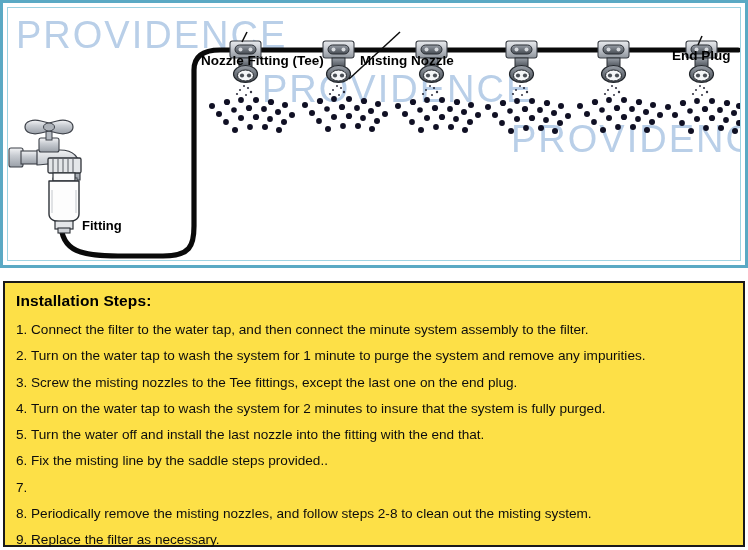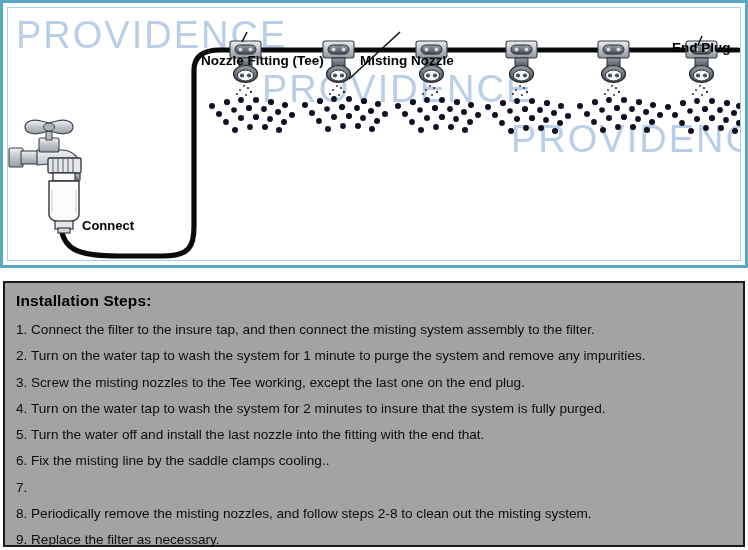--- a/index.html
+++ b/index.html
@@ -42,29 +42,29 @@
     position:absolute;
     font-family:"Liberation Sans", sans-serif;
     font-size:13.5px;
     font-weight:700;
     color:#000000;
     white-space:nowrap;
     margin-top:32px;
   }
   #lbl-tee{left:193px;top:13px;}
   #lbl-nozzle{left:352px;top:13px;text-align:center;}
-  #lbl-endplug{left:664px;top:0;}
+  #lbl-endplug{left:664px;top:8px;}
   #lbl-filter{left:74px;top:178px;font-size:13px;}
 
   
   #steps-panel{
     position:absolute;left:3px;top:281px;width:742px;height:266px;
     box-sizing:border-box;
     border:2px solid #1a1a1a;
-    background:#a3a3a3;
+    background:#fde047;
     padding:8px 0 0 9px;
   }
   #steps-title{
     font-size:15.5px;font-weight:700;color:#000;
     margin:1px 0 7px 2px;letter-spacing:0.1px;
   }
   .step-row{
     display:flex;
     font-size:13.6px;
     color:#0d0d0d;
@@ -416,50 +416,50 @@
         <g stroke="#0d0d0d" stroke-width="1.5" fill="none">
           <line x1="239" y1="24" x2="234" y2="34"></line>
           <line x1="392" y1="24" x2="341" y2="71"></line>
           <line x1="694" y1="28" x2="690" y2="37"></line>
         </g>
       </svg>
 
       <div class="callout" id="lbl-tee">Nozzle Fitting (Tee)</div>
       <div class="callout" id="lbl-nozzle">Misting Nozzle</div>
       <div class="callout" id="lbl-endplug">End Plug</div>
-      <div class="callout" id="lbl-filter">Connect</div>
+      <div class="callout" id="lbl-filter">Fitting</div>
     </div>
   </div>
 
   <div id="steps-panel">
     <div id="steps-title">Installation Steps:</div>
     <div id="steps-list">
         <div class="step-row">
           <span class="step-num">1.</span>
-          <span class="step-txt">Connect the filter to the insure tap, and then connect the misting system assembly to the filter.</span>
+          <span class="step-txt">Connect the filter to the water tap, and then connect the minute system assembly to the filter.</span>
         </div>
         <div class="step-row">
           <span class="step-num">2.</span>
           <span class="step-txt">Turn on the water tap to wash the system for 1 minute to purge the system and remove any impurities.</span>
         </div>
         <div class="step-row">
           <span class="step-num">3.</span>
-          <span class="step-txt">Screw the misting nozzles to the Tee working, except the last one on the end plug.</span>
+          <span class="step-txt">Screw the misting nozzles to the Tee fittings, except the last one on the end plug.</span>
         </div>
         <div class="step-row">
           <span class="step-num">4.</span>
           <span class="step-txt">Turn on the water tap to wash the system for 2 minutes to insure that the system is fully purged.</span>
         </div>
         <div class="step-row">
           <span class="step-num">5.</span>
           <span class="step-txt">Turn the water off and install the last nozzle into the fitting with the end that.</span>
         </div>
         <div class="step-row">
           <span class="step-num">6.</span>
-          <span class="step-txt">Fix the misting line by the saddle clamps cooling..</span>
+          <span class="step-txt">Fix the misting line by the saddle steps provided..</span>
         </div>
         <div class="step-row">
           <span class="step-num">7.</span>
         </div>
         <div class="step-row">
           <span class="step-num">8.</span>
           <span class="step-txt">Periodically remove the misting nozzles, and follow steps 2-8 to clean out the misting system.</span>
         </div>
         <div class="step-row">
           <span class="step-num">9.</span>

